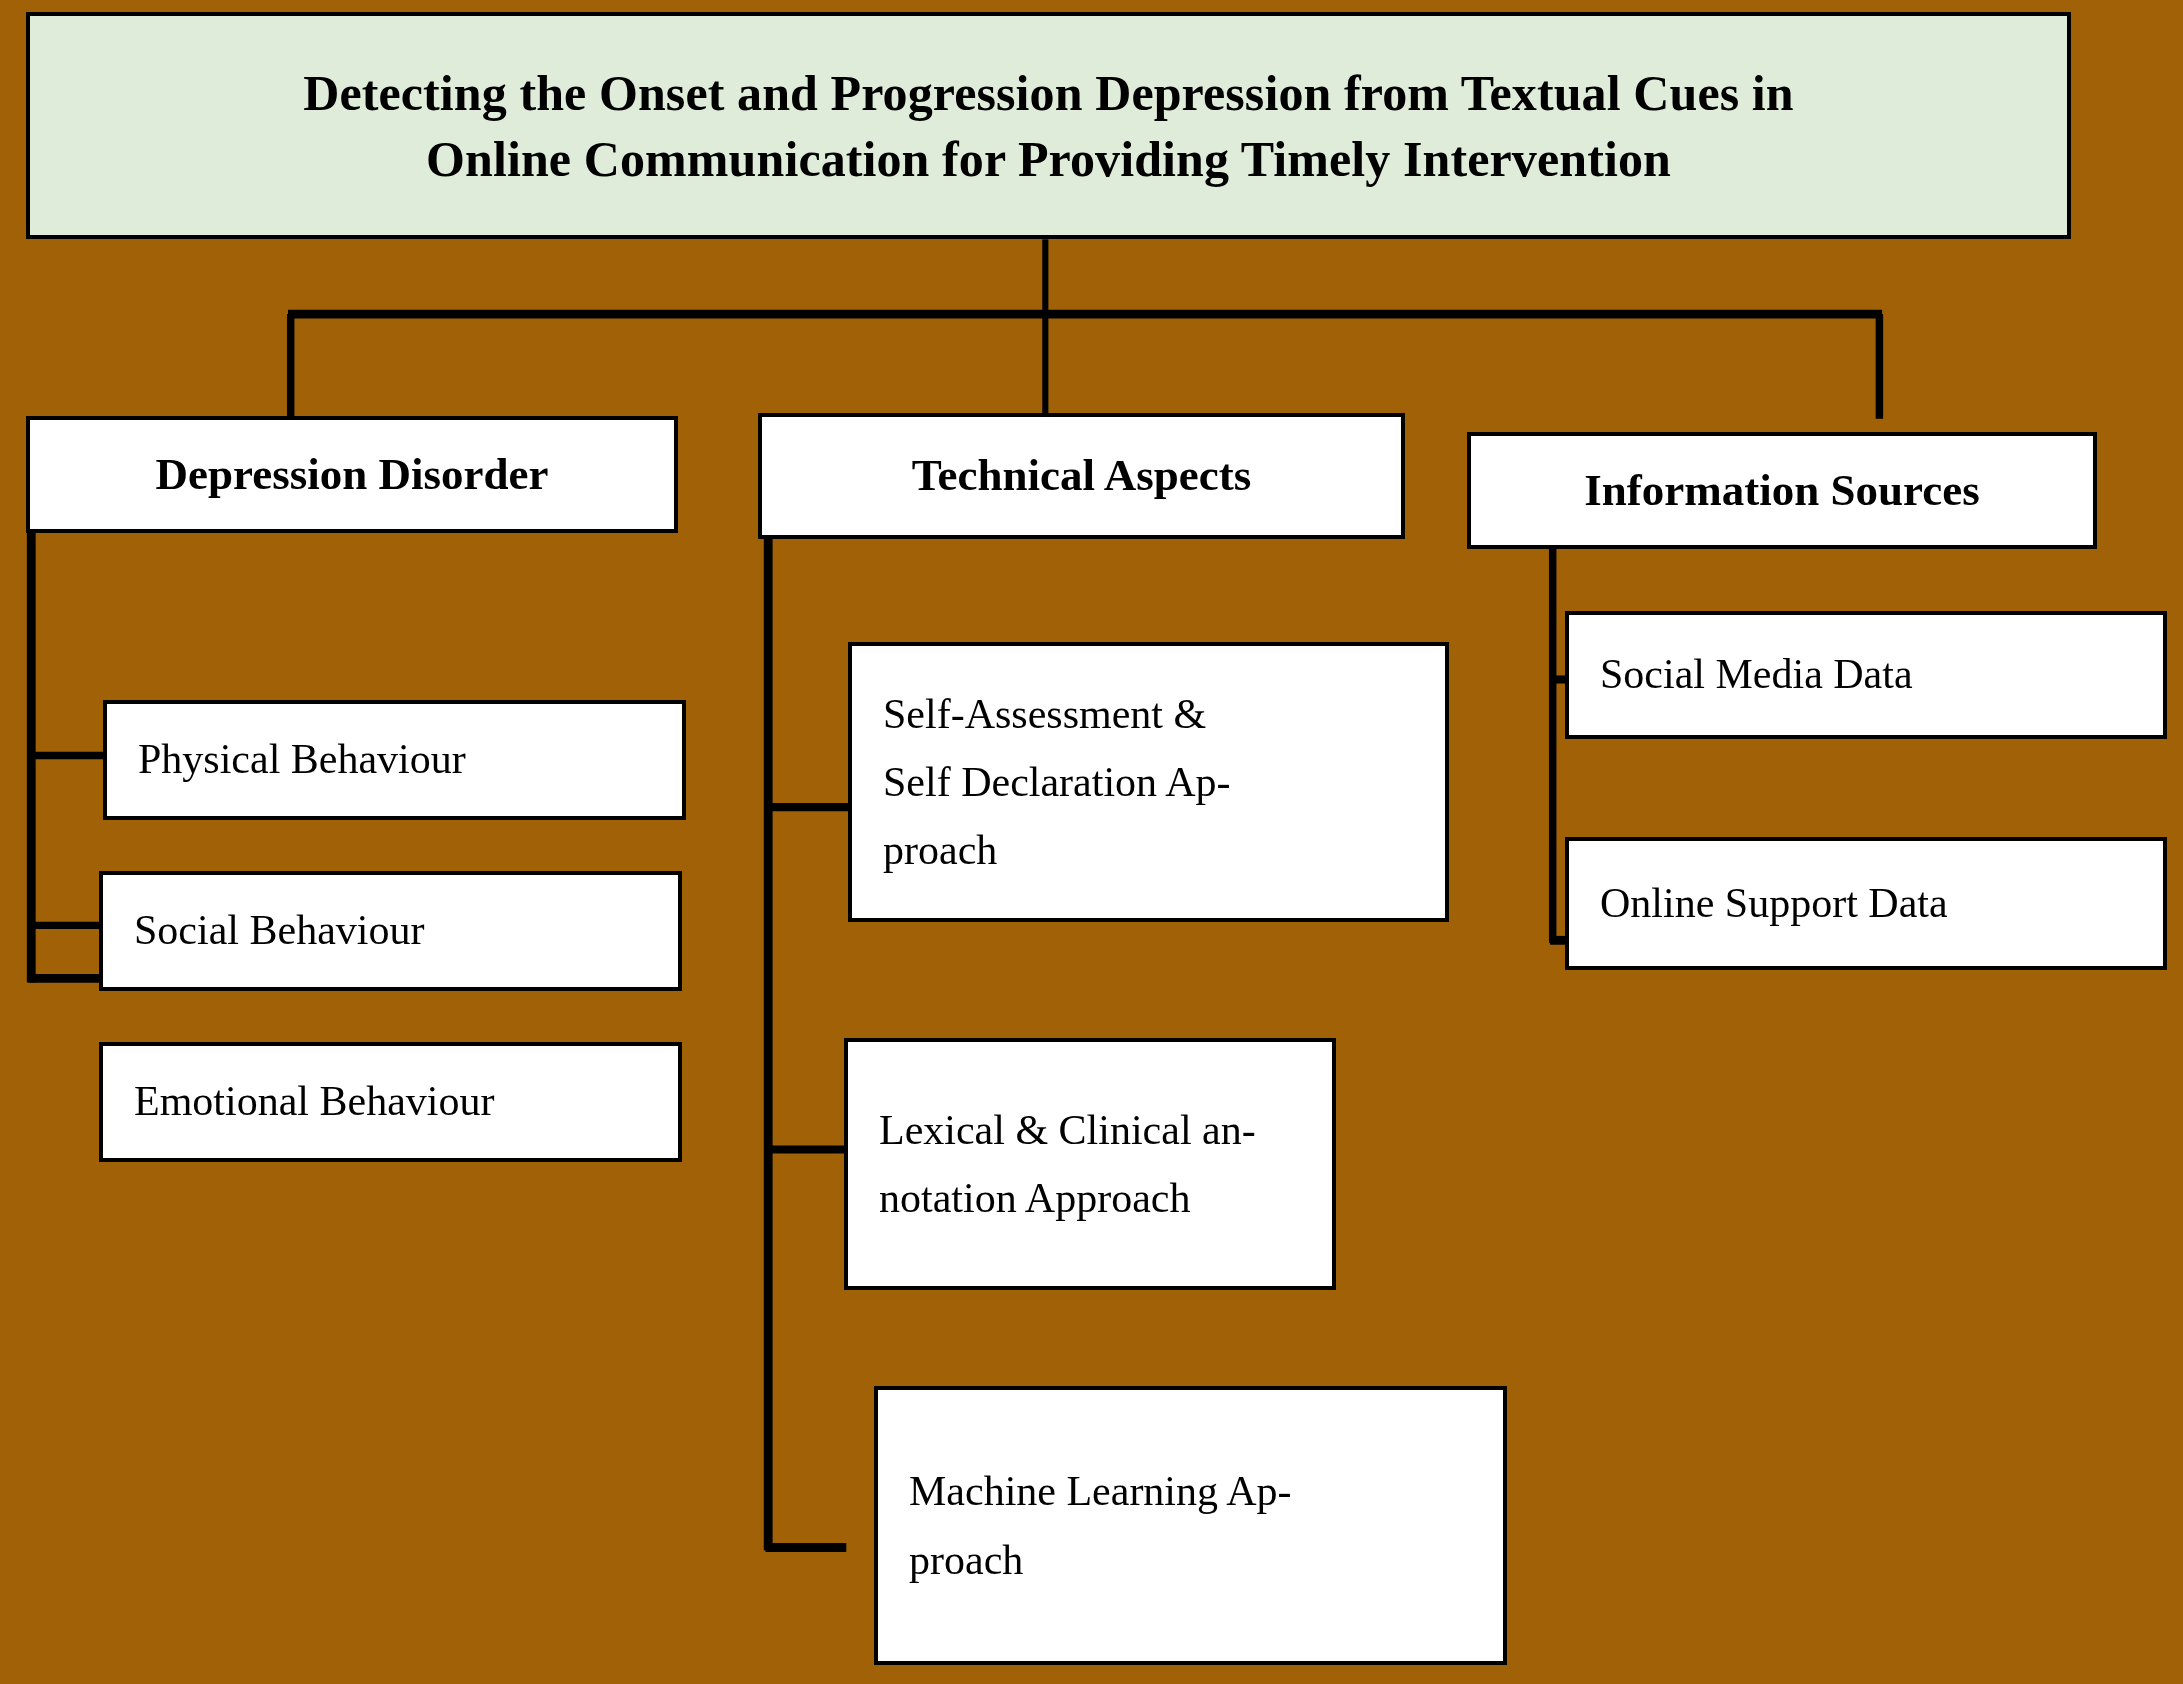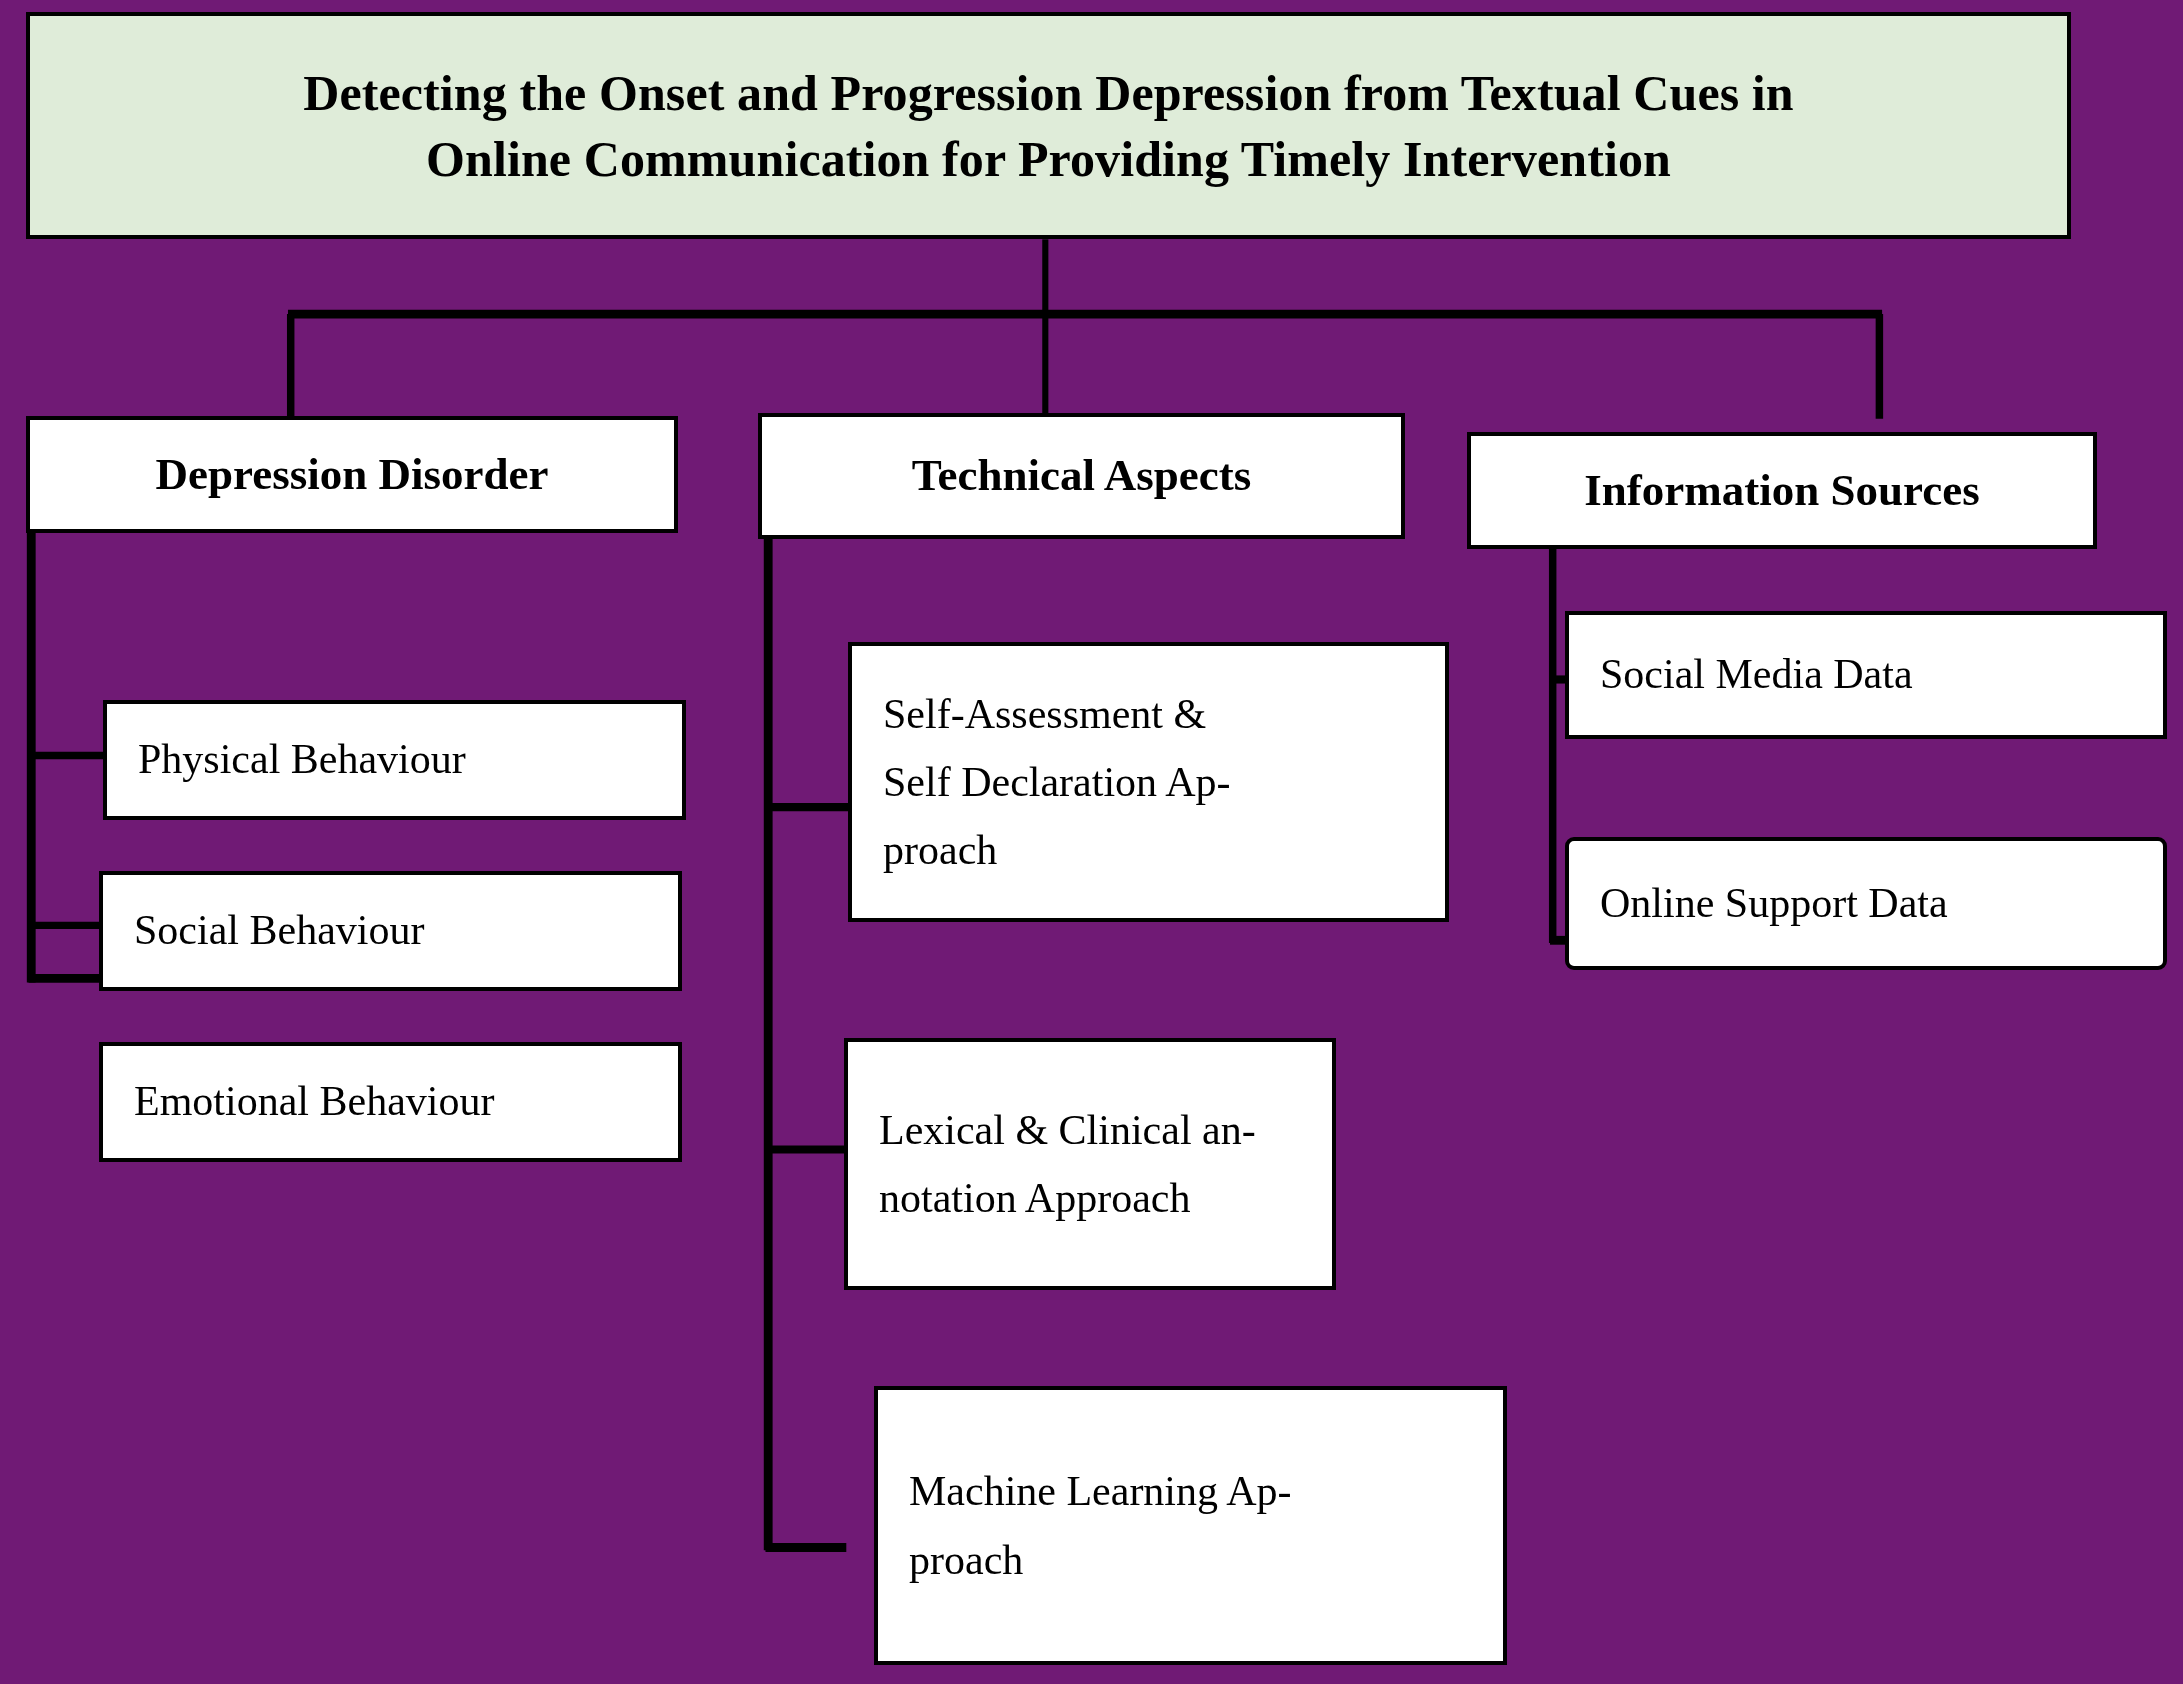--- a/index.html
+++ b/index.html
@@ -1,16 +1,16 @@
 <!DOCTYPE html>
 <html style="font-size:11px"><head>
 <meta charset="utf-8">
 <style>
   html,body{margin:0;padding:0;background:#ffffff;}
-  #stage{position:relative;width:2183px;height:1685px;background:#701a75;
+  #stage{position:relative;width:2183px;height:1685px;background:#a16207;
          font-family:"Liberation Serif","DejaVu Serif",serif;overflow:hidden;}
   .node{position:absolute;box-sizing:border-box;background:#ffffff;
         border:4.1px solid #000000;display:flex;align-items:center;}
   .node.root{background:#dfecd9;border-width:4.8px;justify-content:center;
              text-align:center;flex-direction:column;}
   .node.level2{justify-content:center;text-align:center;}
   .node.leaf{justify-content:flex-start;text-align:left;}
   .ttl{font-weight:bold;font-size:50px;line-height:1.32;color:#000;
        letter-spacing:0.1px;}
   .l2-label{font-weight:bold;font-size:45px;line-height:1.1;color:#000;width:100%;}
@@ -93,18 +93,18 @@
 
   <div class="node leaf" style="left:844px;top:1386px;width:633px;height:279px;margin-left:30px;">
     <div class="leaf-label tall">Machine Learning Ap-
 proach</div>
   </div>
 
   <div class="node leaf" style="left:1565px;top:611px;width:602px;height:128px;">
     <div class="leaf-label">Social Media Data</div>
   </div>
 
-  <div class="node leaf" style="left:1565px;top:837px;width:602px;height:133px;border-radius:9px;">
+  <div class="node leaf" style="left:1565px;top:837px;width:602px;height:133px;">
     <div class="leaf-label">Online Support Data</div>
   </div>
 
 </div>
 
 
 </body></html>

